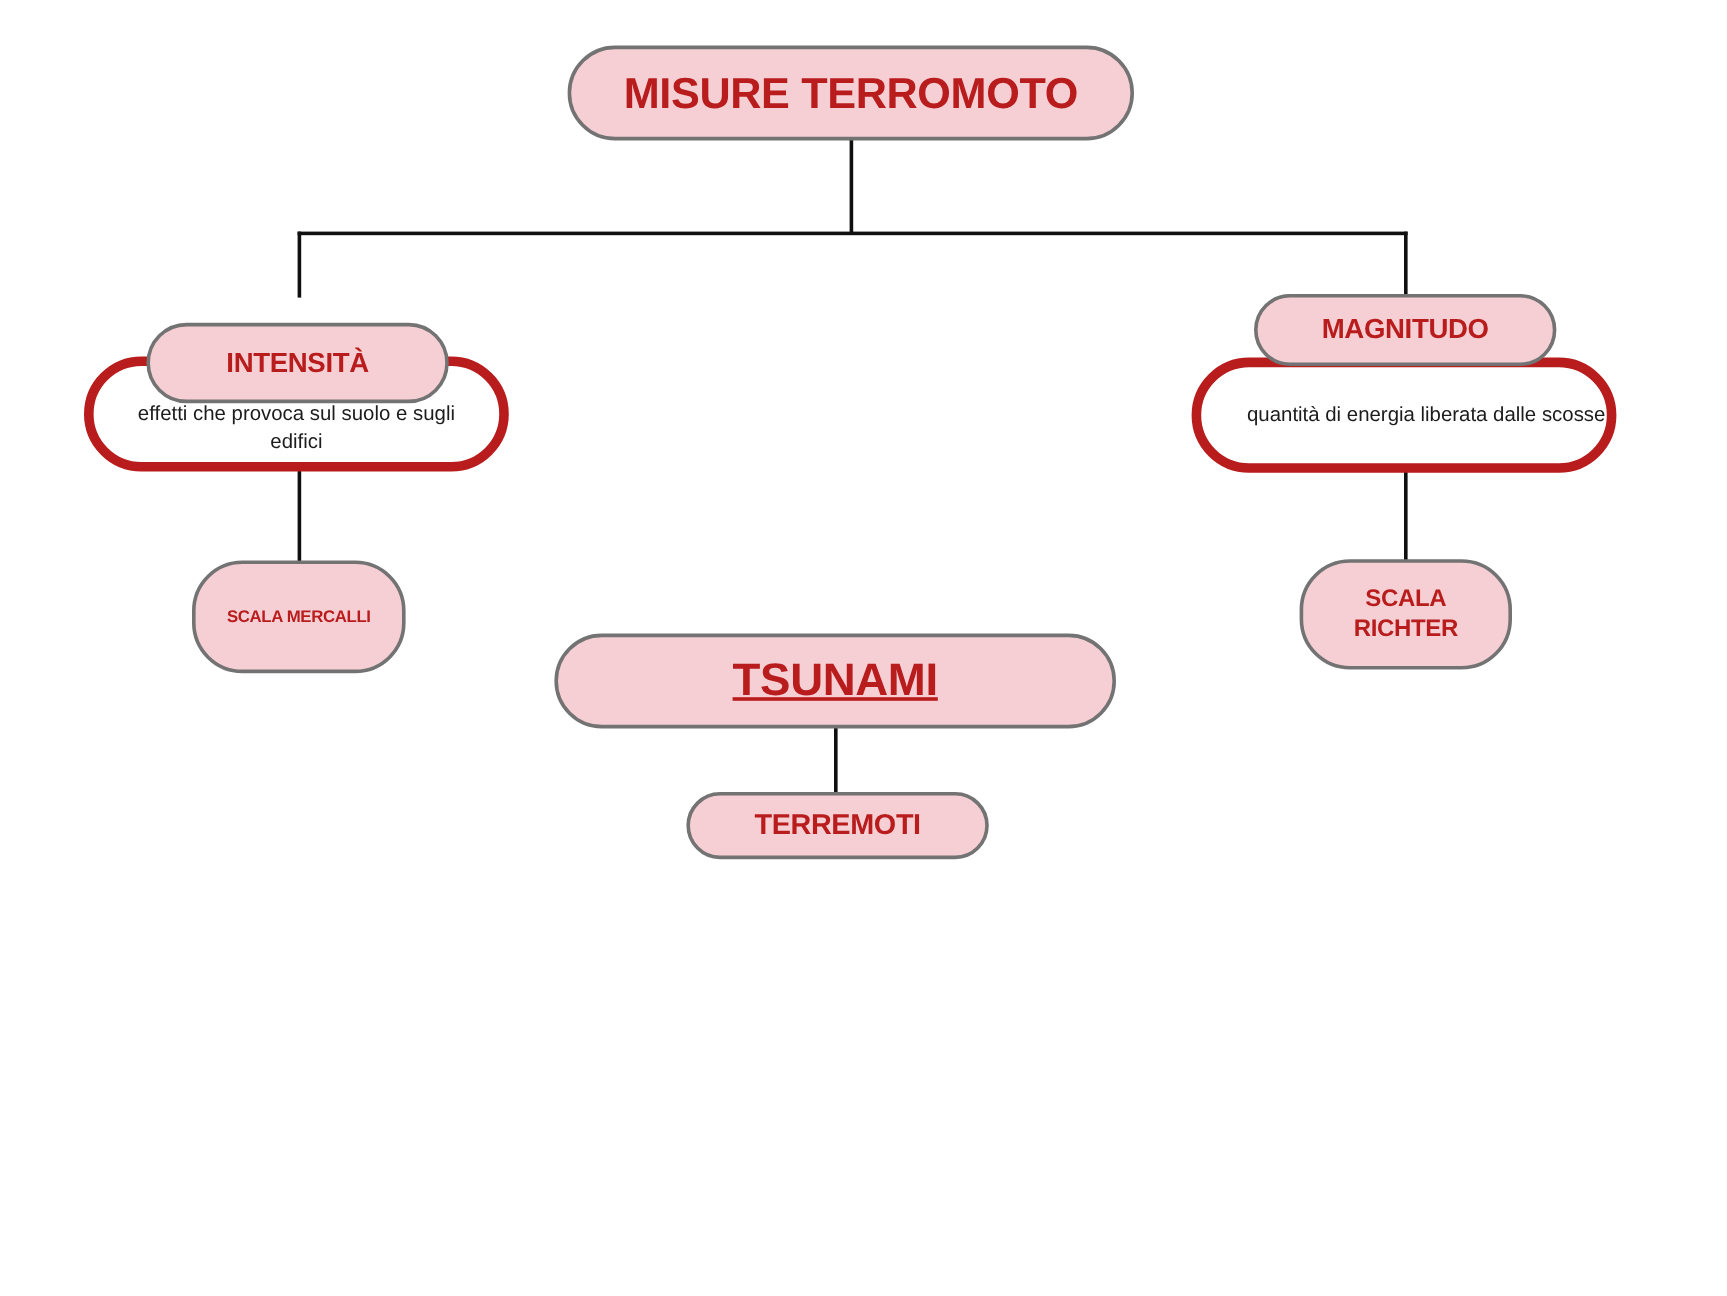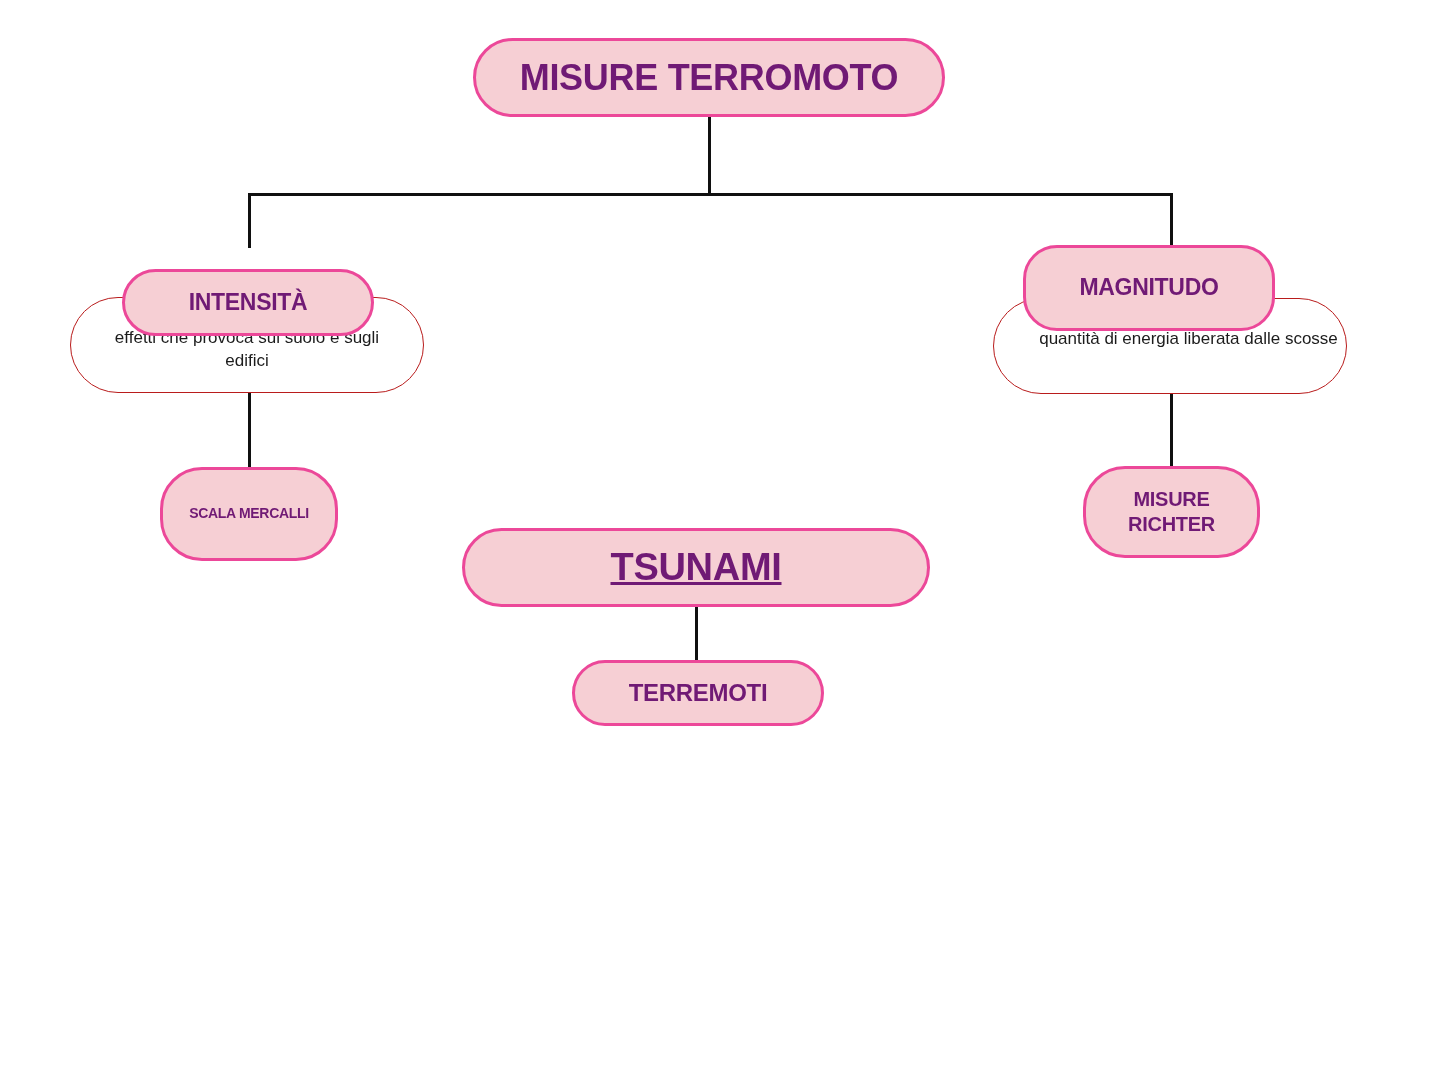--- a/index.html
+++ b/index.html
@@ -20,36 +20,36 @@
     position: absolute;
     background: #101010;
   }
   .v { width: 3px; }
   .h { height: 3px; }
 
   
   .pill {
     position: absolute;
     background: #f6cfd4;
-    border: 3px solid #ec4899;
+    border: 3px solid #737373;
     box-sizing: border-box;
     display: flex;
     align-items: center;
     justify-content: center;
     text-align: center;
     font-weight: bold;
-    color: #701a75;
+    color: #b91c1c;
     letter-spacing: -0.3px;
     line-height: 1.1;
   }
   
   .bubble {
     position: absolute;
     background: #ffffff;
-    border: 1px solid #b91c1c;
+    border: 8px solid #b91c1c;
     box-sizing: border-box;
     display: flex;
     justify-content: center;
     text-align: center;
     color: #1c1c1c;
   }
   .bubble .desc {
     font-size: 17px;
     line-height: 23px;
     font-weight: 400;
@@ -57,29 +57,29 @@
 
   .root-pill   { left: 473px;  top: 38px;  width: 472px; height: 79px; border-radius: 40px; font-size: 36px; }
   .tsunami-pill{ left: 462px;  top: 528px; width: 468px; height: 79px; border-radius: 40px; font-size: 38px; text-decoration: underline; }
 
   .intensita-bubble { left: 70px;   top: 297px; width: 354px; height: 96px;  border-radius: 48px; }
   .intensita-bubble .desc { padding-top: 28px; max-width: 312px; }
   .intensita-pill   { left: 122px;  top: 245px; width: 252px; height: 67px;  border-radius: 34px; font-size: 23px; margin-top: 24px; }
 
   .magnitudo-bubble { left: 993px;  top: 298px; width: 354px; height: 96px;  border-radius: 48px; }
   .magnitudo-bubble .desc { padding-top: 28px; max-width: 300px; margin-left: 37px; }
-  .magnitudo-pill   { left: 1023px; top: 245px; width: 252px; height: 86px;  border-radius: 34px; font-size: 23px; }
+  .magnitudo-pill   { left: 1045px; top: 245px; width: 252px; height: 60px;  border-radius: 34px; font-size: 23px; }
 
   .mercalli-pill { left: 160px;  top: 467px; width: 178px; height: 94px; border-radius: 42px; font-size: 14px; line-height: 1.25; }
   .mercalli-pill span, .richter-pill span { display: inline-block; max-width: 120px; }
   .richter-pill  { left: 1083px; top: 466px; width: 177px; height: 92px; border-radius: 42px; font-size: 20px; line-height: 1.25; }
 
   .terremoti-bubble { left: 522px; top: 712px; width: 350px; height: 178px; border-radius: 56px; }
   .terremoti-bubble .desc { padding-top: 32px; max-width: 282px; line-height: 24px; }
-  .terremoti-pill   { left: 572px; top: 660px; width: 252px; height: 66px; border-radius: 33px; font-size: 24px; }
+  .terremoti-pill   { left: 572px; top: 660px; width: 252px; height: 56px; border-radius: 33px; font-size: 24px; }
 
   
   .l-root-drop     { left: 708px;  top: 116px; height: 79px; }
   .l-branch        { left: 248px;  top: 193px; width: 925px; }
   .l-left-drop     { left: 248px;  top: 193px; height: 55px; }
   .l-right-drop    { left: 1170px; top: 193px; height: 55px; }
   .l-mercalli-drop { left: 248px;  top: 391px; height: 78px; }
   .l-richter-drop  { left: 1170px; top: 393px; height: 74px; }
   .l-tsunami-drop  { left: 695px;  top: 606px; height: 56px; }
 </style>
@@ -110,21 +110,21 @@
     <span>SCALA MERCALLI</span>
   </div>
 
   <div class="bubble magnitudo-bubble">
     <span class="desc">quantità di energia liberata dalle scosse</span>
   </div>
   <div class="pill magnitudo-pill">
     <span>MAGNITUDO</span>
   </div>
   <div class="pill richter-pill">
-    <span>MISURE RICHTER</span>
+    <span>SCALA RICHTER</span>
   </div>
 
   <div class="pill tsunami-pill">
     <span>TSUNAMI</span>
   </div>
   <div class="pill terremoti-pill">
     <span>TERREMOTI</span>
   </div>
 
 </div>

